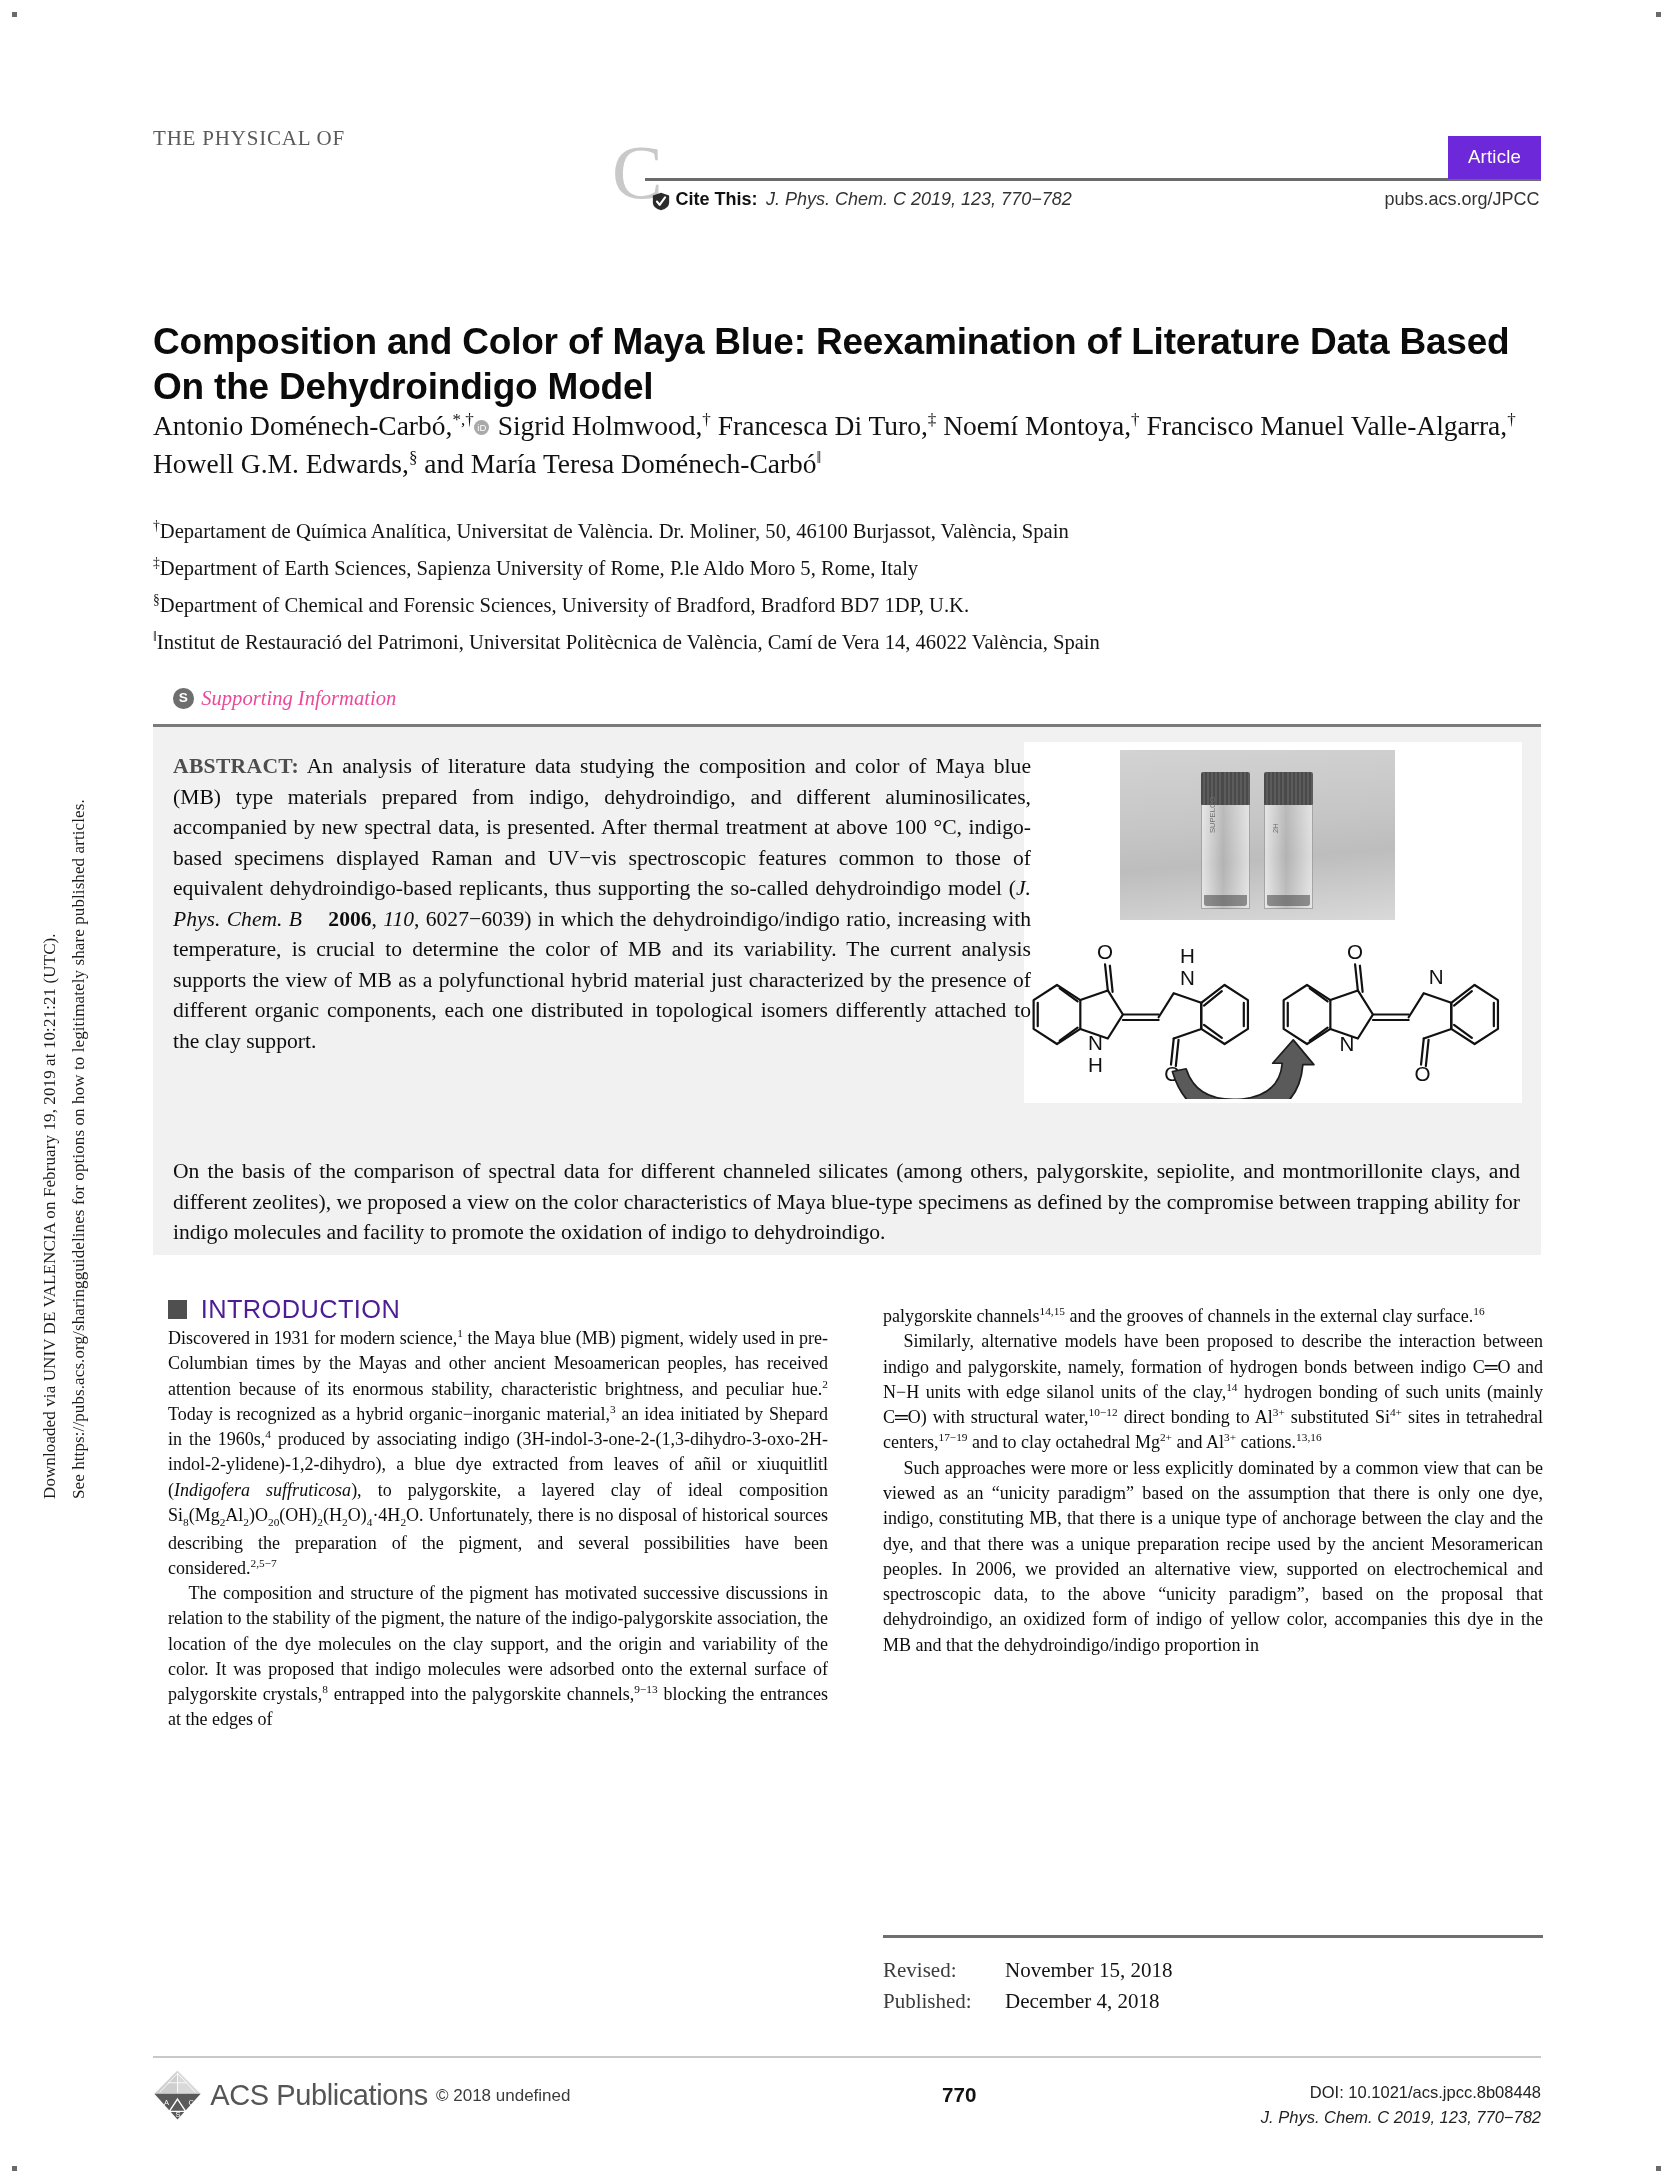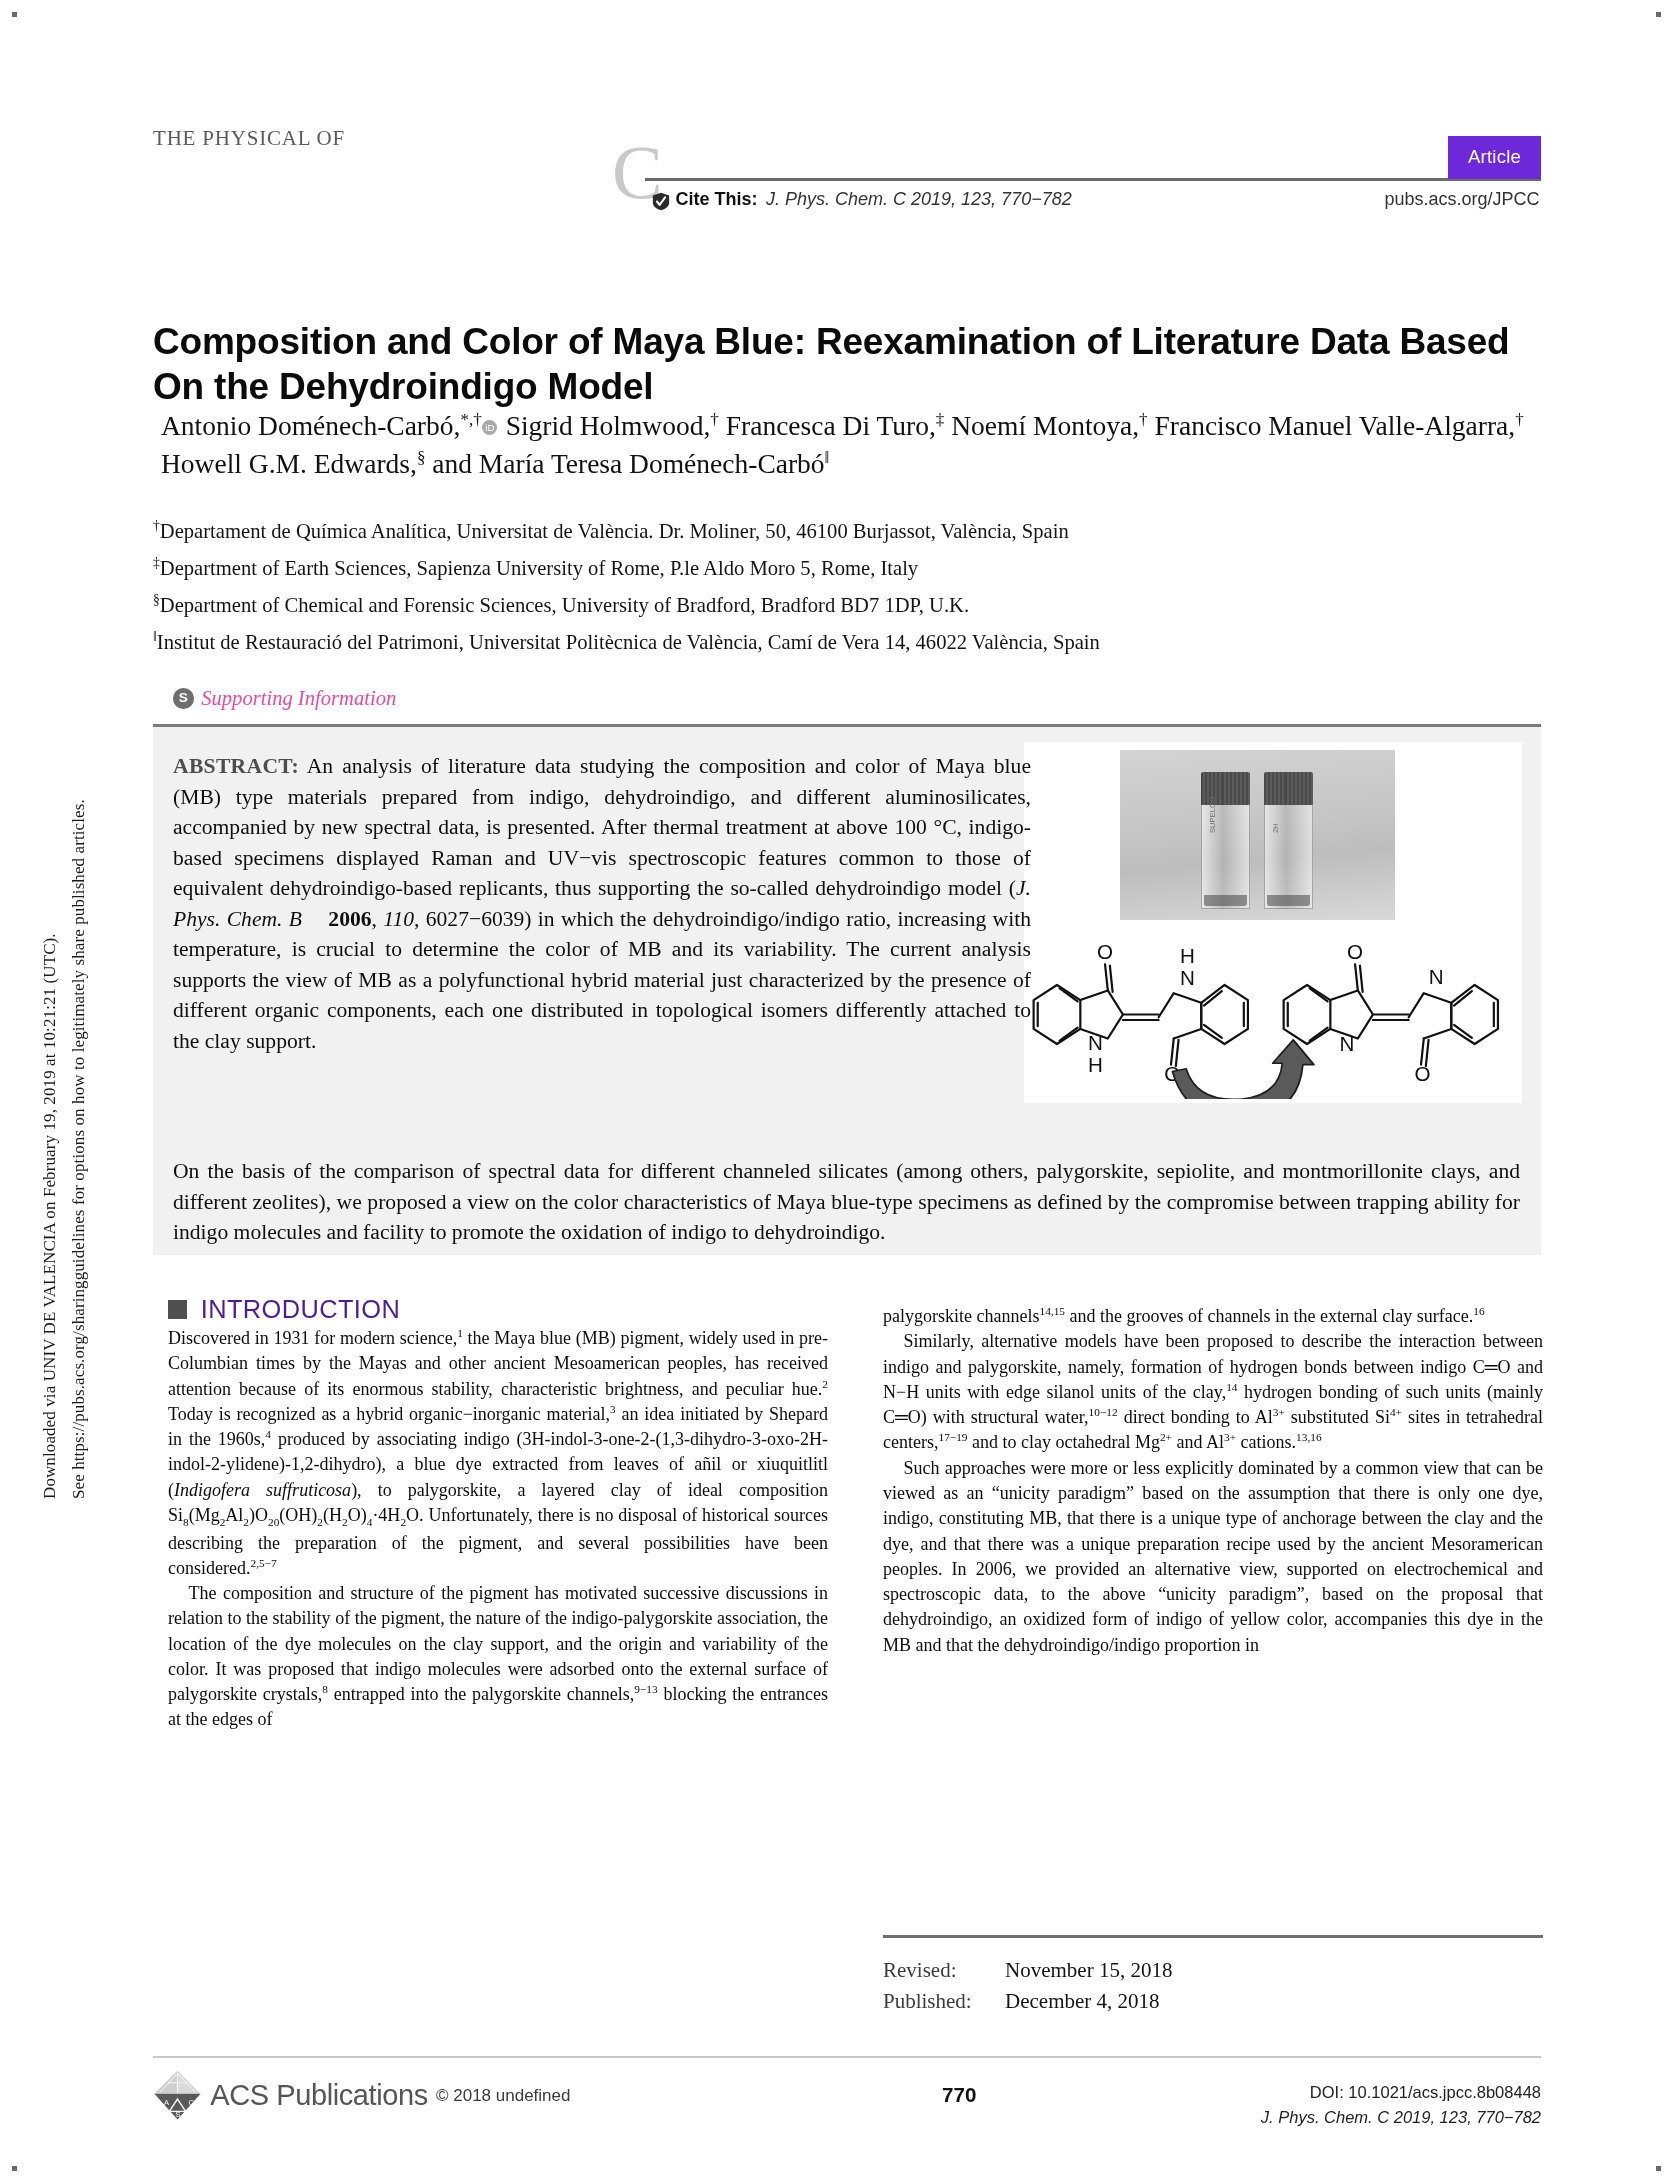--- a/index.html
+++ b/index.html
@@ -182,21 +182,20 @@
   }
   .authors {
     position: absolute;
     left: 153px;
     top: 407px;
     width: 1381px;
     font-family: "Liberation Serif", serif;
     font-size: 27.5px;
     line-height: 1.38;
     color: #111;
-    margin-left: 8px;
   }
   .authors sup { font-size: 0.62em; vertical-align: super; }
   .orcid {
     display: inline-block;
     width: 15px;
     height: 15px;
     border-radius: 50%;
     background: #a9a9a9;
     color: #fff;
     font-family: "Liberation Sans", sans-serif;

